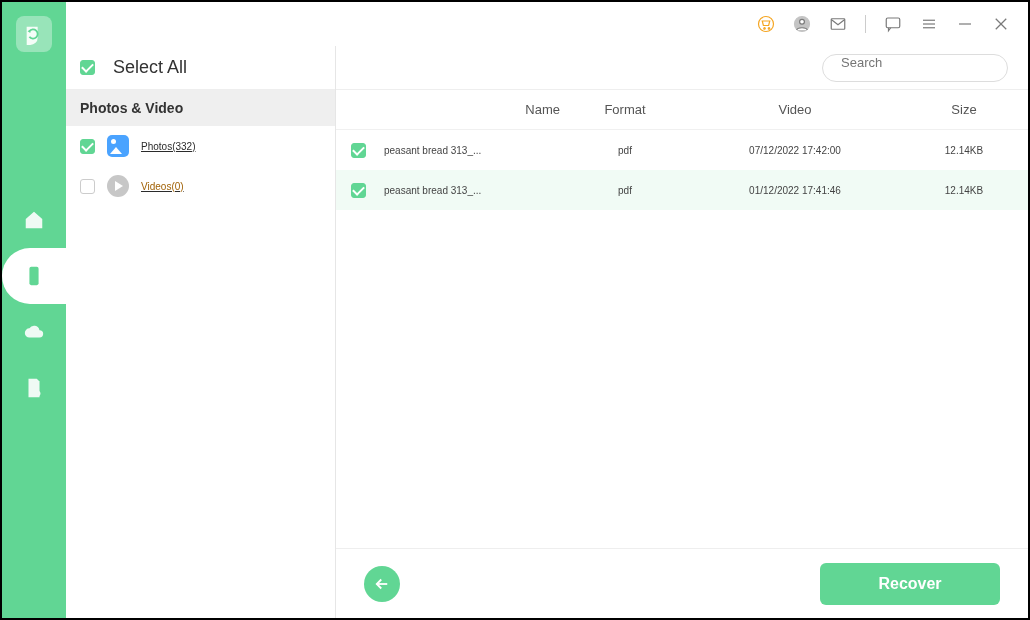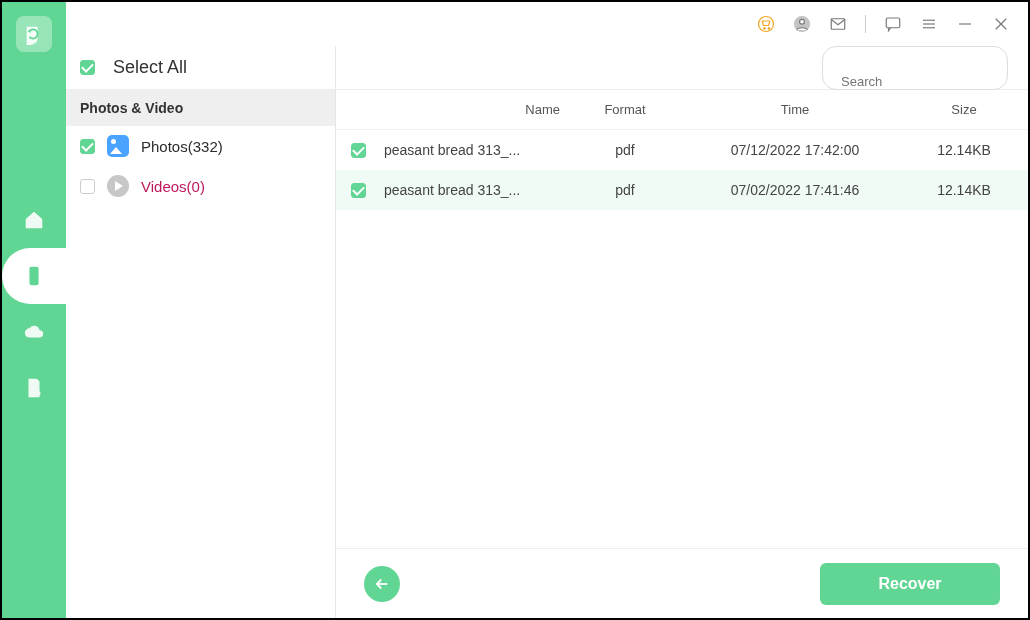--- a/index.html
+++ b/index.html
@@ -76,21 +76,21 @@
 
 .section-header {
   background: #efefef; height: 36px;
   display: flex; align-items: center;
   padding: 12px 14px;
   font-weight: 700; font-size: 14px; color: #333;
 }
 .cat-item {
   height: 40px; display: flex; align-items: center; gap: 12px;
   padding: 0 14px; cursor: pointer;
-  font-size: 15px; color: #2b2b2b;
+  font-size: 10px; color: #2b2b2b; text-decoration: underline;
 }
 .cat-item.selected { background: #e9f9f0; }
 .cat-item .file-icon { width:22px; height:22px; display:flex; align-items:center; justify-content:center; }
 
 
 .cb {
   width: 15px; height: 15px; border: 1.5px solid #61d694; border-radius: 3px;
   position: relative; flex-shrink: 0; background:#fff;
 }
 .cb.checked { background:#61d694; border-color:#61d694; }
@@ -104,35 +104,35 @@
 
 .content {
   flex:1; display:flex; flex-direction:column;
 }
 .content-top {
   height: 44px; display:flex; align-items:center; justify-content:flex-end;
   padding: 0 20px;
   border-bottom: 1px solid #eee;
 }
 .search {
-  width: 186px; height: 44px; border:1px solid #ddd; border-radius: 14px;
-  display:flex; align-items:flex-end; padding:0 10px; gap:8px;
+  width: 186px; height: 28px; border:1px solid #ddd; border-radius: 14px;
+  display:flex; align-items:flex-start; padding:0 10px; gap:8px;
 }
 .search input {
   border:none; outline:none; font-size:13px; flex:1; background:transparent; color:#333;
 }
 .search svg { width:15px; height:15px; stroke:#bbb; fill:none; stroke-width:2; }
 
 .table-head {
   height: 40px; display:flex; align-items:center;
   color:#555; font-size:13px; border-bottom:1px solid #f0f0f0;
 }
 .row {
   height: 40px; display:flex; align-items:center;
-  font-size:14px; color:#444;
+  font-size:10px; color:#444;
 }
 .row.alt { background:#f1fbf5; }
 .col-chk { width: 44px; display:flex; justify-content:center; }
 .col-name { width: 180px; padding-left:4px; overflow:hidden; text-overflow:ellipsis; white-space:nowrap; }
 .col-format { width: 130px; text-align:center; }
 .col-time { width: 210px; text-align:center; }
 .col-size { flex:1; text-align:center; }
 
 
 .footer {
@@ -265,21 +265,21 @@
               <span class="photos-ic"></span>
             </span>
           <span>Photos(332)</span>
         </div>
 
         <div class="cat-item">
           <span class="cb unchecked"></span>
           <span class="file-icon">
               <span class="videos-ic"></span>
             </span>
-          <span style="color:#be185d">Videos(0)</span>
+          <span style="color:#a16207">Videos(0)</span>
         </div>
 
 
 
       </div>
 
       <div class="content">
         <div class="content-top">
           <div class="search">
             <svg viewBox="0 0 24 24">
@@ -287,41 +287,41 @@
                 <line x1="15" y1="15" x2="20" y2="20"></line>
               </svg>
             <input type="text" placeholder="Search" style="">
           </div>
         </div>
 
         <div class="table-head">
           <div class="col-chk"></div>
           <div class="col-name" style="text-align:right">Name</div>
           <div class="col-format">Format</div>
-          <div class="col-time">Time</div>
+          <div class="col-time">Video</div>
           <div class="col-size">Size</div>
         </div>
 
         <div class="row">
           <div class="col-chk">
               <span class="cb checked"></span>
             </div>
           <div class="col-name">peasant bread 313_...</div>
           <div class="col-format">pdf</div>
           <div class="col-time">07/12/2022 17:42:00</div>
           <div class="col-size">12.14KB</div>
         </div>
 
         <div class="row alt">
           <div class="col-chk">
               <span class="cb checked"></span>
             </div>
           <div class="col-name">peasant bread 313_...</div>
           <div class="col-format">pdf</div>
-          <div class="col-time">07/02/2022 17:41:46</div>
+          <div class="col-time">01/12/2022 17:41:46</div>
           <div class="col-size">12.14KB</div>
         </div>
 
         <div style="flex:1"></div>
 
         <div class="footer">
           <div class="back-btn">
             <svg viewBox="0 0 24 24">
                 <line x1="19" y1="12" x2="5" y2="12"></line>
                 <polyline points="11 6 5 12 11 18"></polyline>

